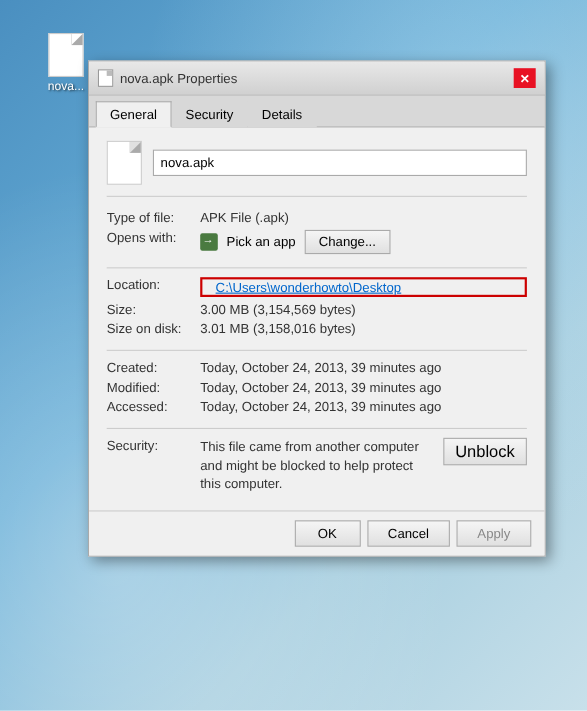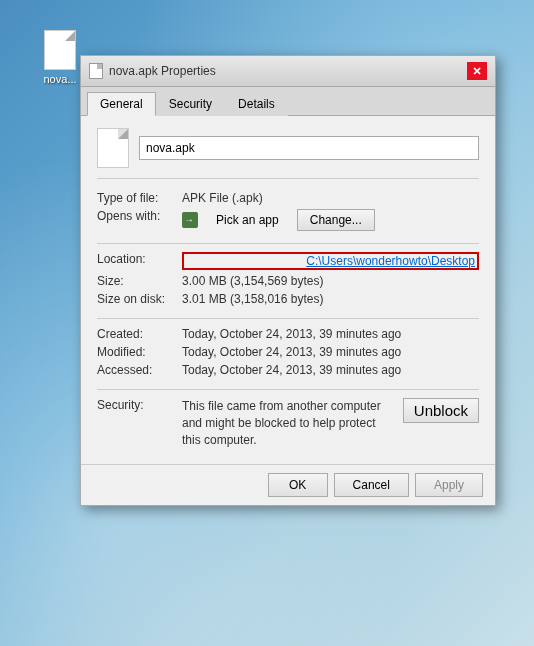--- a/index.html
+++ b/index.html
@@ -225,30 +225,29 @@
     .prop-value {
       flex: 1;
       color: #333;
       font-size: 12px;
     }
 
     .prop-value.link-style {
       color: #0066cc;
       text-decoration: underline;
       border: 2px solid #cc0000;
-      padding: 0 2px;
+      padding: 0 12px;
       display: inline-block;
-      text-align: right;
     }
 
     
     .opens-with-row {
       display: flex;
       align-items: center;
-      gap: 18px;
+      gap: 8px;
     }
 
     .pick-app-icon {
       width: 16px;
       height: 16px;
       background: #4a7a40;
       border-radius: 2px;
       display: inline-block;
       position: relative;
     }

